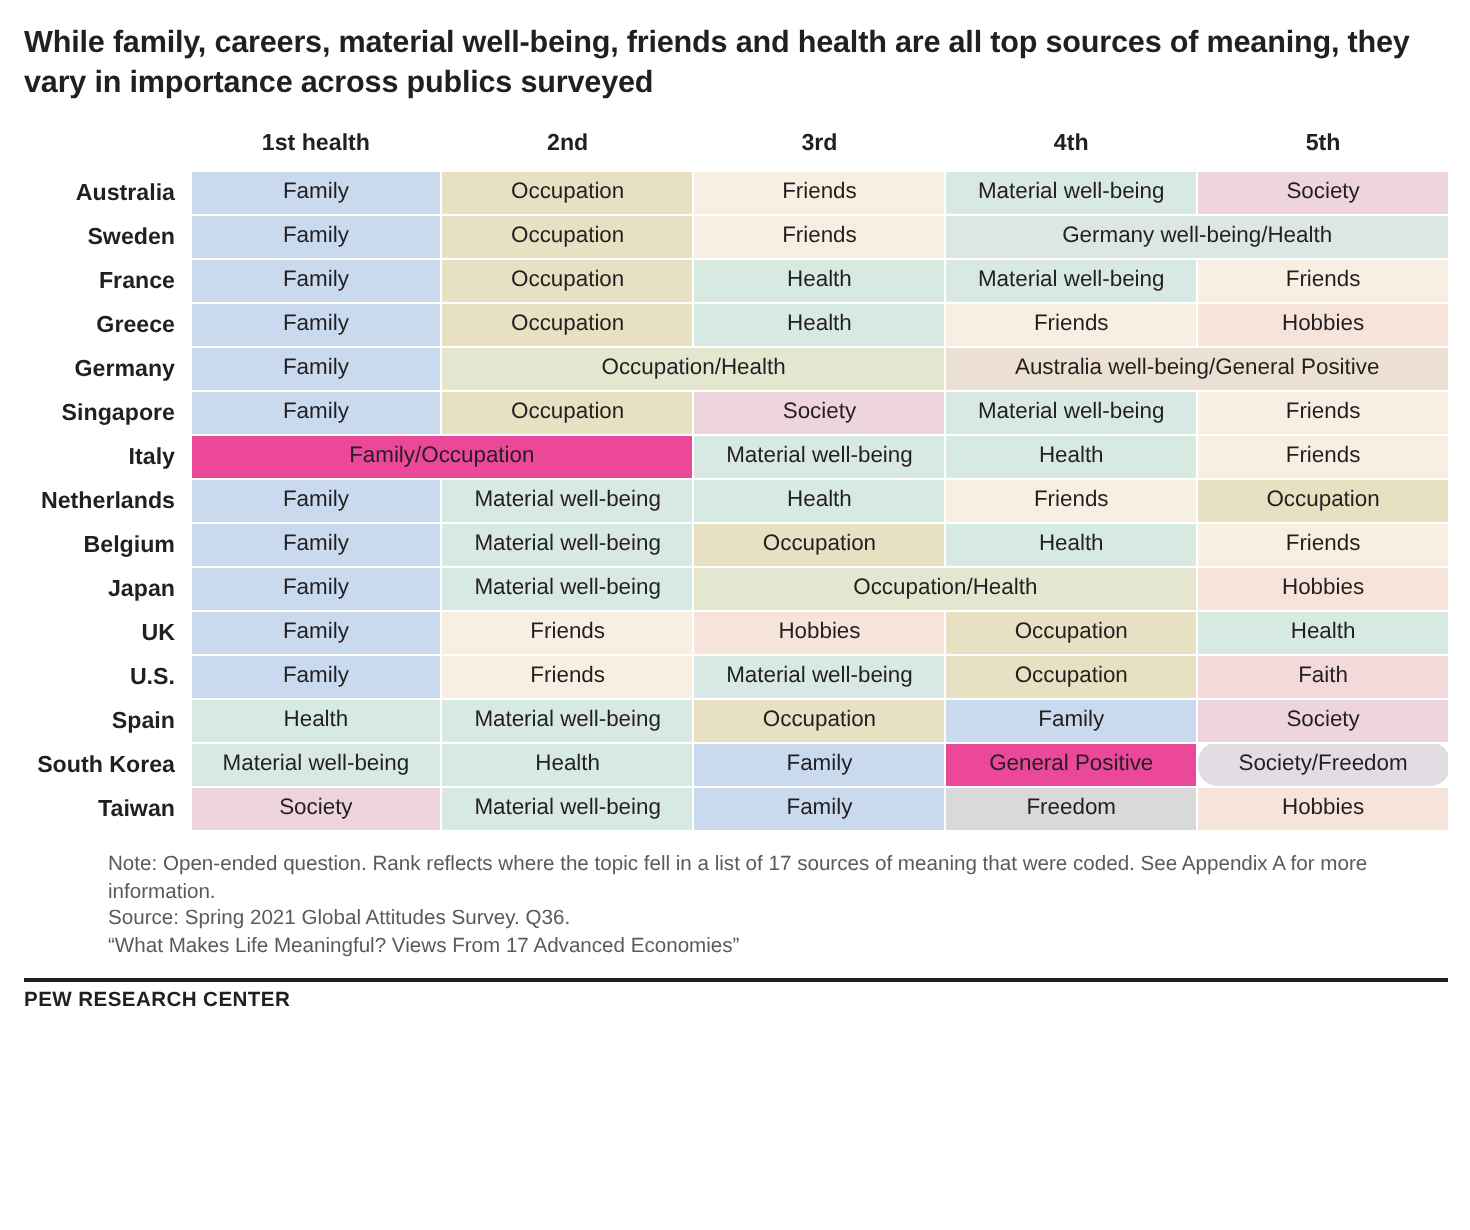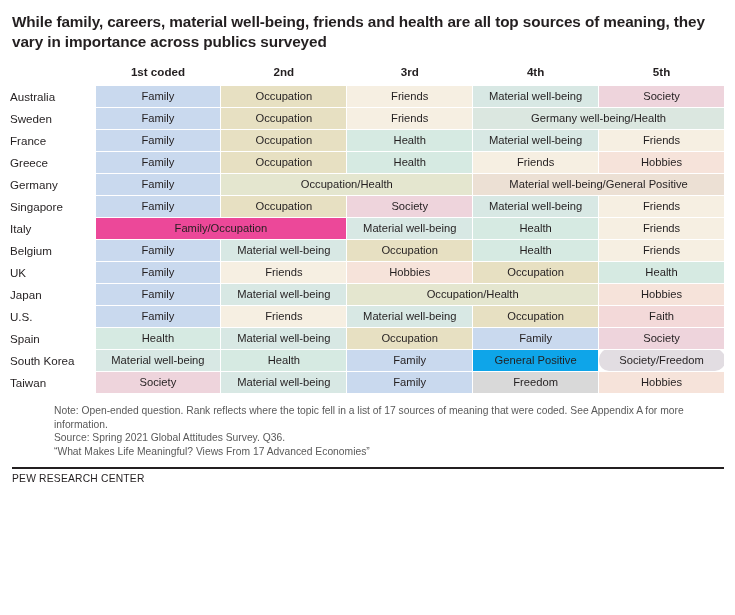--- a/index.html
+++ b/index.html
@@ -52,23 +52,24 @@
     vertical-align: bottom;
   }
   table.matrix th.corner {
     width: 85px;
     padding: 0;
   }
   table.matrix td.rowlabel {
     width: 85px;
     font-size: 11.6px;
     color: #231f20;
-    text-align: left;
+    text-align: right;
     padding: 0 7px 0 0;
     white-space: nowrap;
+    font-weight: bold;
   }
   table.matrix td.cell {
     font-size: 11.2px;
     color: #231f20;
     text-align: center;
     height: 21px;
     padding: 0 2px;
     border: 1px solid #ffffff;
     overflow: hidden;
     white-space: nowrap;
@@ -82,38 +83,38 @@
     max-width: 700px;
   }
   .notes div { margin-bottom: 0; padding-left: 42px; }
   .footer-rule {
     border-top: 2px solid #231f20;
     margin: 8px 2px 0 2px;
     width: 712px;
   }
   .brand {
     font-size: 10.3px;
-    font-weight: normal;
+    font-weight: bold;
     color: #231f20;
     letter-spacing: 0.2px;
     margin: 4px 0 0 2px;
   }
 </style>
 </head>
 <body>
 
 <div class="page">
 
   <div class="title">While family, careers, material well-being, friends and health are all top sources of meaning, they vary in importance across publics surveyed</div>
 
   <table class="matrix">
     <thead>
       <tr>
         <th class="corner"></th>
-        <th class="colhead">1st coded</th>
+        <th class="colhead">1st health</th>
         <th class="colhead">2nd</th>
         <th class="colhead">3rd</th>
         <th class="colhead">4th</th>
         <th class="colhead">5th</th>
       </tr>
     </thead>
     <tbody id="matrix-body">
         <tr>
           <td class="rowlabel">Australia</td>
           <td class="cell" colspan="1" style="background: rgb(201, 217, 238);">Family</td>
@@ -142,82 +143,90 @@
           <td class="cell" colspan="1" style="background: rgb(201, 217, 238);">Family</td>
           <td class="cell" colspan="1" style="background: rgb(231, 224, 194);">Occupation</td>
           <td class="cell" colspan="1" style="background: rgb(214, 234, 226);">Health</td>
           <td class="cell" colspan="1" style="background: rgb(246, 239, 226);">Friends</td>
           <td class="cell" colspan="1" style="background: rgb(246, 227, 218);">Hobbies</td>
         </tr>
         <tr>
           <td class="rowlabel">Germany</td>
           <td class="cell" colspan="1" style="background: rgb(201, 217, 238);">Family</td>
           <td class="cell" colspan="2" style="background: rgb(228, 230, 207);">Occupation/Health</td>
-          <td class="cell" colspan="2" style="background: rgb(236, 224, 212);">Material well-being/General Positive</td>
+          <td class="cell" colspan="2" style="background: rgb(236, 224, 212);">Australia well-being/General Positive</td>
         </tr>
         <tr>
           <td class="rowlabel">Singapore</td>
           <td class="cell" colspan="1" style="background: rgb(201, 217, 238);">Family</td>
           <td class="cell" colspan="1" style="background: rgb(231, 224, 194);">Occupation</td>
           <td class="cell" colspan="1" style="background: rgb(238, 212, 220);">Society</td>
           <td class="cell" colspan="1" style="background: rgb(216, 232, 228);">Material well-being</td>
           <td class="cell" colspan="1" style="background: rgb(246, 239, 226);">Friends</td>
         </tr>
         <tr>
           <td class="rowlabel">Italy</td>
           <td class="cell" colspan="2" style="background: #ec4899;">Family/Occupation</td>
           <td class="cell" colspan="1" style="background: rgb(216, 232, 228);">Material well-being</td>
           <td class="cell" colspan="1" style="background: rgb(214, 234, 226);">Health</td>
           <td class="cell" colspan="1" style="background: rgb(246, 239, 226);">Friends</td>
         </tr>
         <tr>
+          <td class="rowlabel">Netherlands</td>
+          <td class="cell" colspan="1" style="background: rgb(201, 217, 238);">Family</td>
+          <td class="cell" colspan="1" style="background: rgb(216, 232, 228);">Material well-being</td>
+          <td class="cell" colspan="1" style="background: rgb(214, 234, 226);">Health</td>
+          <td class="cell" colspan="1" style="background: rgb(246, 239, 226);">Friends</td>
+          <td class="cell" colspan="1" style="background: rgb(231, 224, 194);">Occupation</td>
+        </tr>
+        <tr>
           <td class="rowlabel">Belgium</td>
           <td class="cell" colspan="1" style="background: rgb(201, 217, 238);">Family</td>
           <td class="cell" colspan="1" style="background: rgb(216, 232, 228);">Material well-being</td>
           <td class="cell" colspan="1" style="background: rgb(231, 224, 194);">Occupation</td>
           <td class="cell" colspan="1" style="background: rgb(214, 234, 226);">Health</td>
           <td class="cell" colspan="1" style="background: rgb(246, 239, 226);">Friends</td>
         </tr>
         <tr>
+          <td class="rowlabel">Japan</td>
+          <td class="cell" colspan="1" style="background: rgb(201, 217, 238);">Family</td>
+          <td class="cell" colspan="1" style="background: rgb(216, 232, 228);">Material well-being</td>
+          <td class="cell" colspan="2" style="background: rgb(228, 230, 207);">Occupation/Health</td>
+          <td class="cell" colspan="1" style="background: rgb(246, 227, 218);">Hobbies</td>
+        </tr>
+        <tr>
           <td class="rowlabel">UK</td>
           <td class="cell" colspan="1" style="background: rgb(201, 217, 238);">Family</td>
           <td class="cell" colspan="1" style="background: rgb(246, 239, 226);">Friends</td>
           <td class="cell" colspan="1" style="background: rgb(246, 227, 218);">Hobbies</td>
           <td class="cell" colspan="1" style="background: rgb(231, 224, 194);">Occupation</td>
           <td class="cell" colspan="1" style="background: rgb(214, 234, 226);">Health</td>
         </tr>
         <tr>
-          <td class="rowlabel">Japan</td>
-          <td class="cell" colspan="1" style="background: rgb(201, 217, 238);">Family</td>
-          <td class="cell" colspan="1" style="background: rgb(216, 232, 228);">Material well-being</td>
-          <td class="cell" colspan="2" style="background: rgb(228, 230, 207);">Occupation/Health</td>
-          <td class="cell" colspan="1" style="background: rgb(246, 227, 218);">Hobbies</td>
-        </tr>
-        <tr>
           <td class="rowlabel">U.S.</td>
           <td class="cell" colspan="1" style="background: rgb(201, 217, 238);">Family</td>
           <td class="cell" colspan="1" style="background: rgb(246, 239, 226);">Friends</td>
           <td class="cell" colspan="1" style="background: rgb(216, 232, 228);">Material well-being</td>
           <td class="cell" colspan="1" style="background: rgb(231, 224, 194);">Occupation</td>
           <td class="cell" colspan="1" style="background: rgb(243, 217, 217);">Faith</td>
         </tr>
         <tr>
           <td class="rowlabel">Spain</td>
           <td class="cell" colspan="1" style="background: rgb(214, 234, 226);">Health</td>
           <td class="cell" colspan="1" style="background: rgb(216, 232, 228);">Material well-being</td>
           <td class="cell" colspan="1" style="background: rgb(231, 224, 194);">Occupation</td>
           <td class="cell" colspan="1" style="background: rgb(201, 217, 238);">Family</td>
           <td class="cell" colspan="1" style="background: rgb(238, 212, 220);">Society</td>
         </tr>
         <tr>
           <td class="rowlabel">South Korea</td>
           <td class="cell" colspan="1" style="background: rgb(216, 232, 228);">Material well-being</td>
           <td class="cell" colspan="1" style="background: rgb(214, 234, 226);">Health</td>
           <td class="cell" colspan="1" style="background: rgb(201, 217, 238);">Family</td>
-          <td class="cell" colspan="1" style="background: #0ea5e9;">General Positive</td>
+          <td class="cell" colspan="1" style="background: #ec4899;">General Positive</td>
           <td class="cell" colspan="1" style="background: rgb(226, 221, 226); border-radius: 10px;">Society/Freedom</td>
         </tr>
         <tr>
           <td class="rowlabel">Taiwan</td>
           <td class="cell" colspan="1" style="background: rgb(238, 212, 220);">Society</td>
           <td class="cell" colspan="1" style="background: rgb(216, 232, 228);">Material well-being</td>
           <td class="cell" colspan="1" style="background: rgb(201, 217, 238);">Family</td>
           <td class="cell" colspan="1" style="background: rgb(217, 217, 217);">Freedom</td>
           <td class="cell" colspan="1" style="background: rgb(246, 227, 218);">Hobbies</td>
         </tr>

